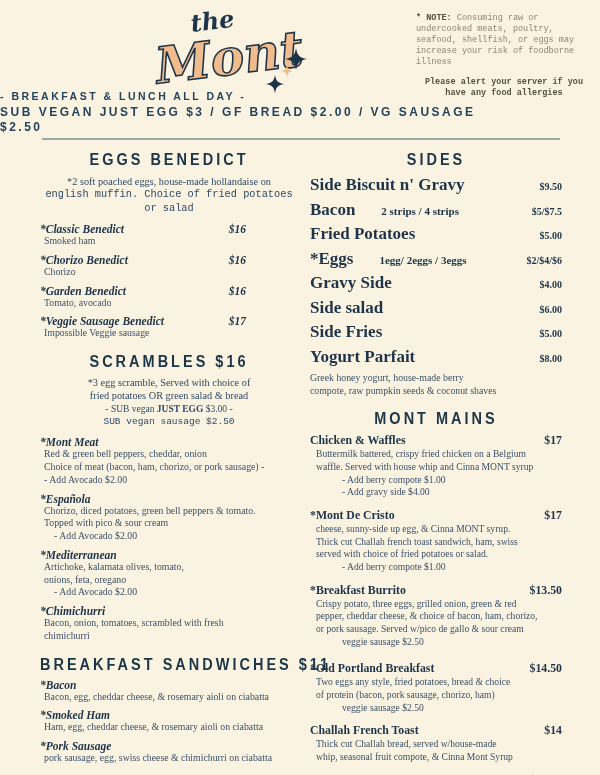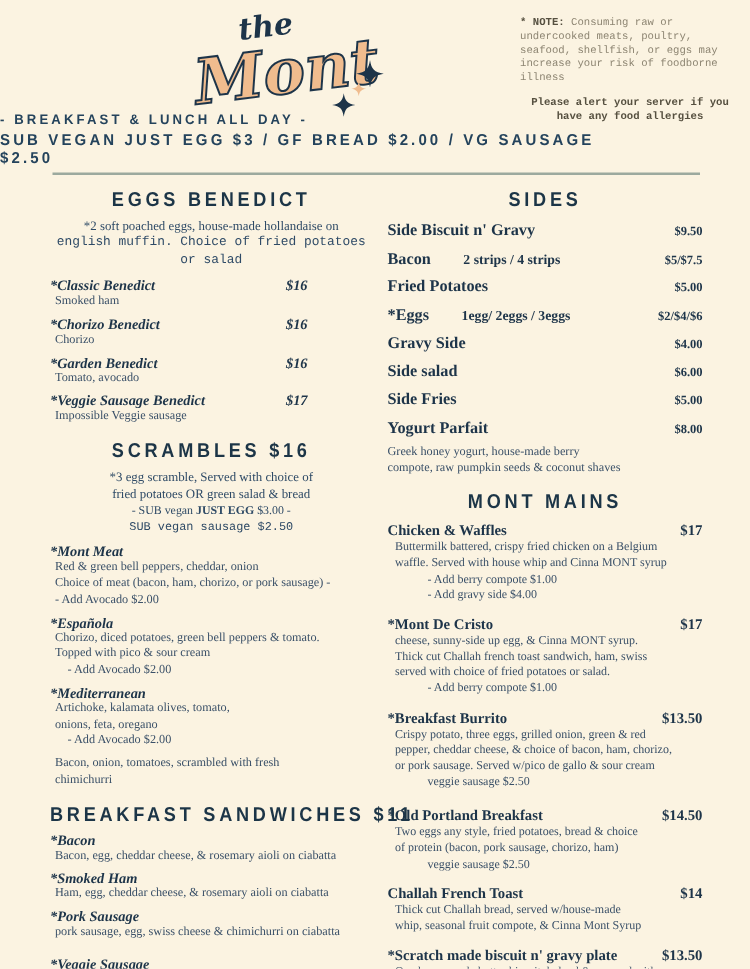--- a/index.html
+++ b/index.html
@@ -52,21 +52,21 @@
   
   .item { margin-bottom:6px; }
   .irow { display:flex; justify-content:space-between; width:206px; align-items:center;font-style:italic; }
   .iname { font-weight:700; font-size:11.5px; color:#1d3449; white-space:nowrap; }
   .iprice { font-weight:700; font-size:11.5px; color:#1d3449; }
   .iline { font-size:9.8px; color:#3a5068; line-height:1.3; margin-left:4px; white-space:nowrap; }
   .ind { margin-left:14px; }
 
   
   .srow { display:flex; justify-content:space-between; align-items:baseline; margin:4.5px 0; }
-  .sname { font-weight:700; font-size:13px; white-space:nowrap; }
+  .sname { font-weight:700; font-size:17px; white-space:nowrap; }
   .squal { font-weight:700; font-size:11px; margin-left:26px; white-space:nowrap;text-align:right; }
   .sprice { font-weight:700; font-size:10px; }
   .sfoot { font-size:9.8px; color:#3a5068; line-height:1.35; margin-top:1px; }
 
   
   .mitem { margin-bottom:9px; }
   .mrow { display:flex; justify-content:space-between; align-items:baseline; }
   .mname { font-weight:700; font-size:11.8px; white-space:nowrap; }
   .mprice { font-weight:700; font-size:11.8px; }
   .mline { font-size:9.6px; color:#3a5068; line-height:1.32; margin-left:6px; white-space:nowrap; }
@@ -168,20 +168,23 @@
         </div>
         <div class="item">
           <div class="irow">
               <span class="iname">*Mediterranean</span>
             </div>
           <div class="iline">Artichoke, kalamata olives, tomato,</div>
           <div class="iline">onions, feta, oregano</div>
           <div class="iline ind">- Add Avocado $2.00</div>
         </div>
         <div class="item">
+          <div class="irow">
+              <span class="iname">*Chimichurri</span>
+            </div>
           <div class="iline">Bacon, onion, tomatoes, scrambled with fresh</div>
           <div class="iline">chimichurri</div>
         </div>
       </section>
 
       <section>
         <div class="sec-title gap-top">BREAKFAST SANDWICHES $11</div>
         <div class="item">
           <div class="irow">
               <span class="iname">*Bacon</span>

